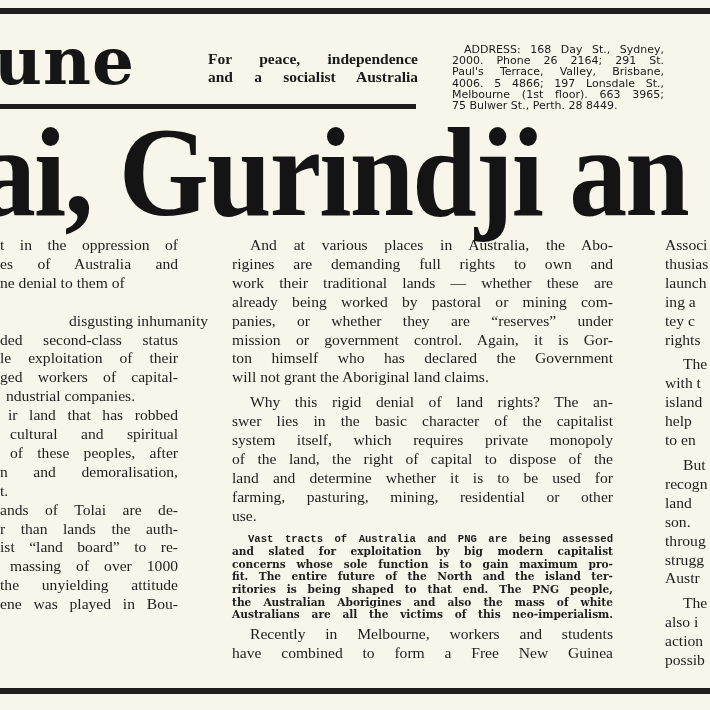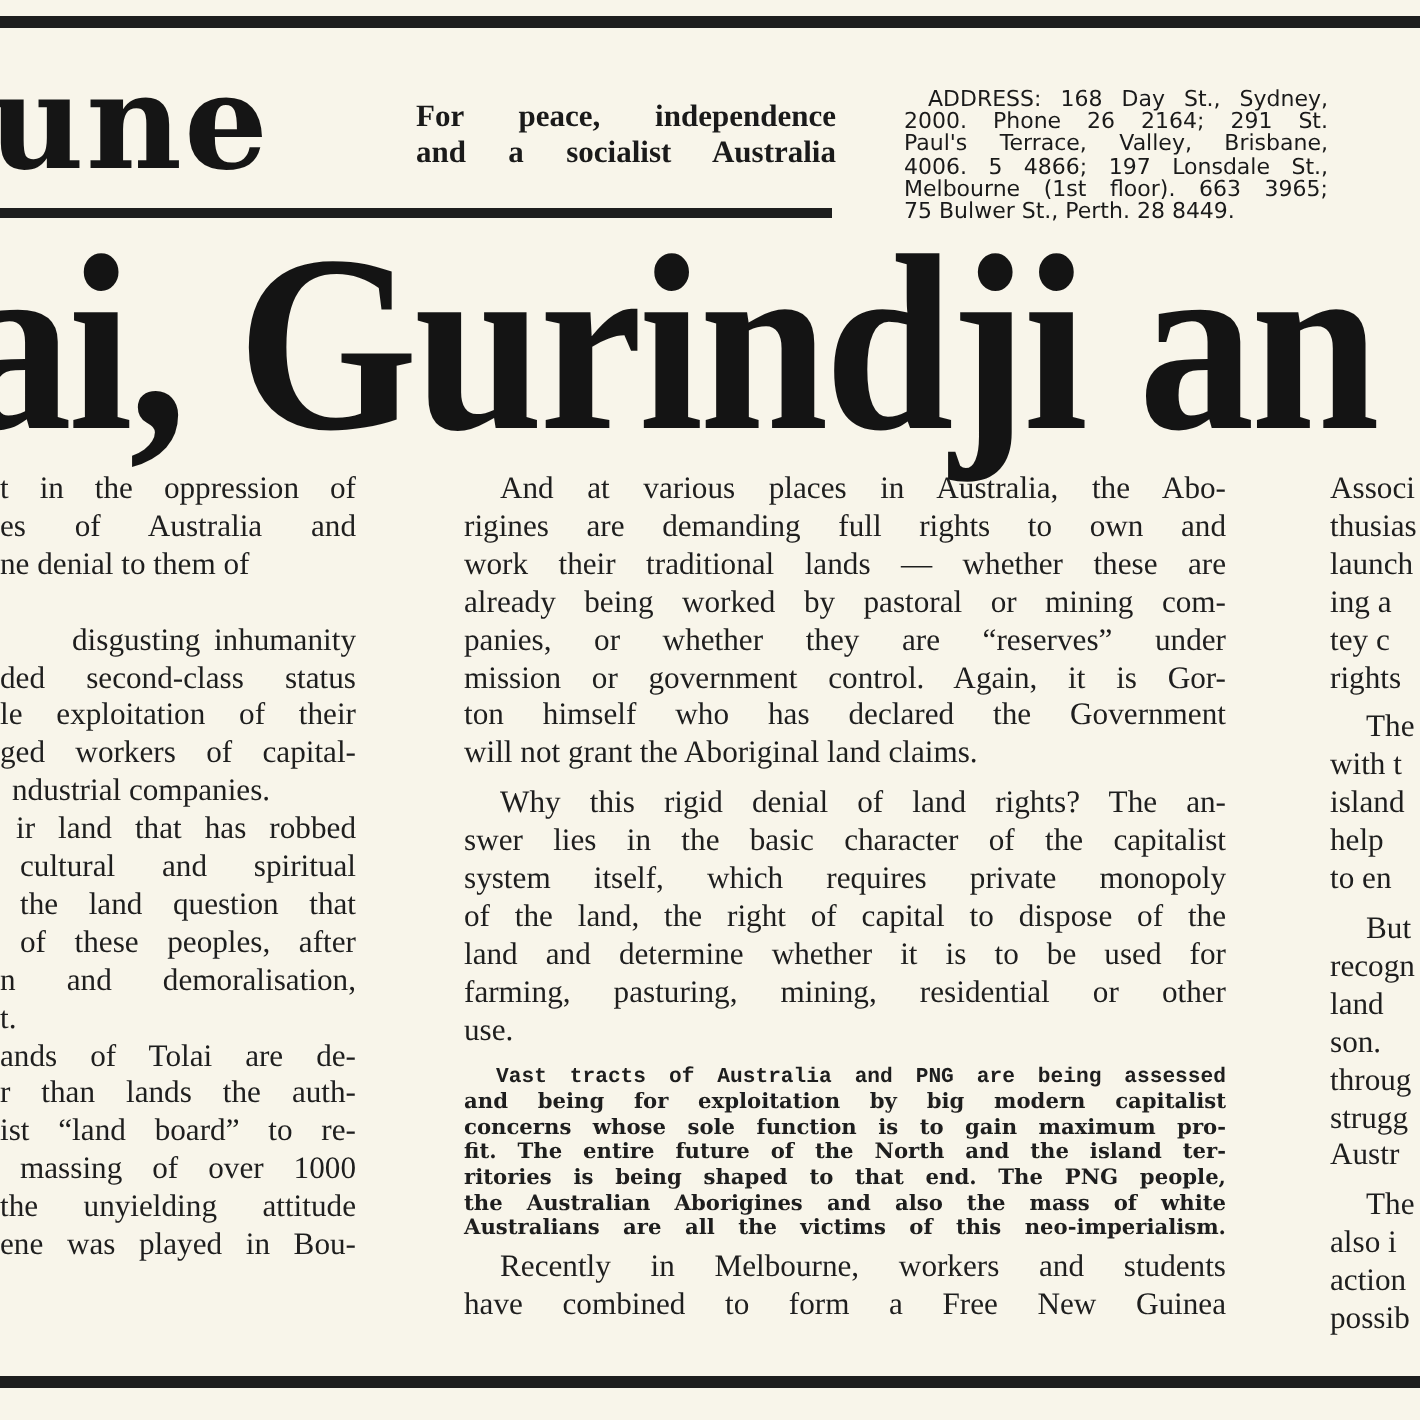--- a/index.html
+++ b/index.html
@@ -67,28 +67,27 @@
 
 <div class="abs sub">SU</div>
 
 <div class="abs headline">ai, Gurindji an</div>
 
 <div class="col" style="left:0;top:236px;width:178px;">
   <div class="ln" style="padding-left:0;">t in the oppression of</div>
   <div class="ln">es of Australia and</div>
   <div class="ln l">ne denial to them of</div>
   <div style="height:18.9px"></div>
-  <div class="ln" style="padding-left:36px;">disgusting inhumanity</div>
+  <div class="ln" style="padding-left:54px;margin-left:15px;">disgusting inhumanity</div>
   <div class="ln">ded second-class status</div>
   <div class="ln">le exploitation of their</div>
   <div class="ln">ged workers of capital-</div>
   <div class="ln l" style="padding-left:6px;">ndustrial companies.</div>
   <div class="ln" style="padding-left:8px;">ir land that has robbed</div>
   <div class="ln" style="padding-left:10px;">cultural and spiritual</div>
-  <div class="ln" style="padding-left:10px;">the land question that</div>
   <div class="ln" style="padding-left:10px;">of these peoples, after</div>
   <div class="ln">n and demoralisation,</div>
   <div class="ln l">t.</div>
   <div class="ln">ands of Tolai are de-</div>
   <div class="ln">r than lands the auth-</div>
   <div class="ln">ist “land board” to re-</div>
   <div class="ln" style="padding-left:10px;">massing of over 1000</div>
   <div class="ln">the unyielding attitude</div>
   <div class="ln">ene was played in Bou-</div>
 </div>
@@ -105,21 +104,21 @@
   <div class="ln ind" style="margin-top:6px;">Why this rigid denial of land rights? The an-</div>
   <div class="ln">swer lies in the basic character of the capitalist</div>
   <div class="ln">system itself, which requires private monopoly</div>
   <div class="ln">of the land, the right of capital to dispose of the</div>
   <div class="ln">land and determine whether it is to be used for</div>
   <div class="ln">farming, pasturing, mining, residential or other</div>
   <div class="ln l">use.</div>
 
   <div class="box" style="margin-top:7px;">
     <div class="ln" style="padding-left:16px;font-family:Liberation Mono, monospace;">Vast tracts of Australia and PNG are being assessed</div>
-    <div class="ln">and being for exploitation by big modern capitalist</div>
+    <div class="ln">and slated for exploitation by big modern capitalist</div>
     <div class="ln">concerns whose sole function is to gain maximum pro-</div>
     <div class="ln">fit. The entire future of the North and the island ter-</div>
     <div class="ln">ritories is being shaped to that end. The PNG people,</div>
     <div class="ln">the Australian Aborigines and also the mass of white</div>
     <div class="ln">Australians are all the victims of this neo-imperialism.</div>
   </div>
 
   <div class="ln ind" style="margin-top:4px;">Recently in Melbourne, workers and students</div>
   <div class="ln">have combined to form a Free New Guinea</div>
 </div>

